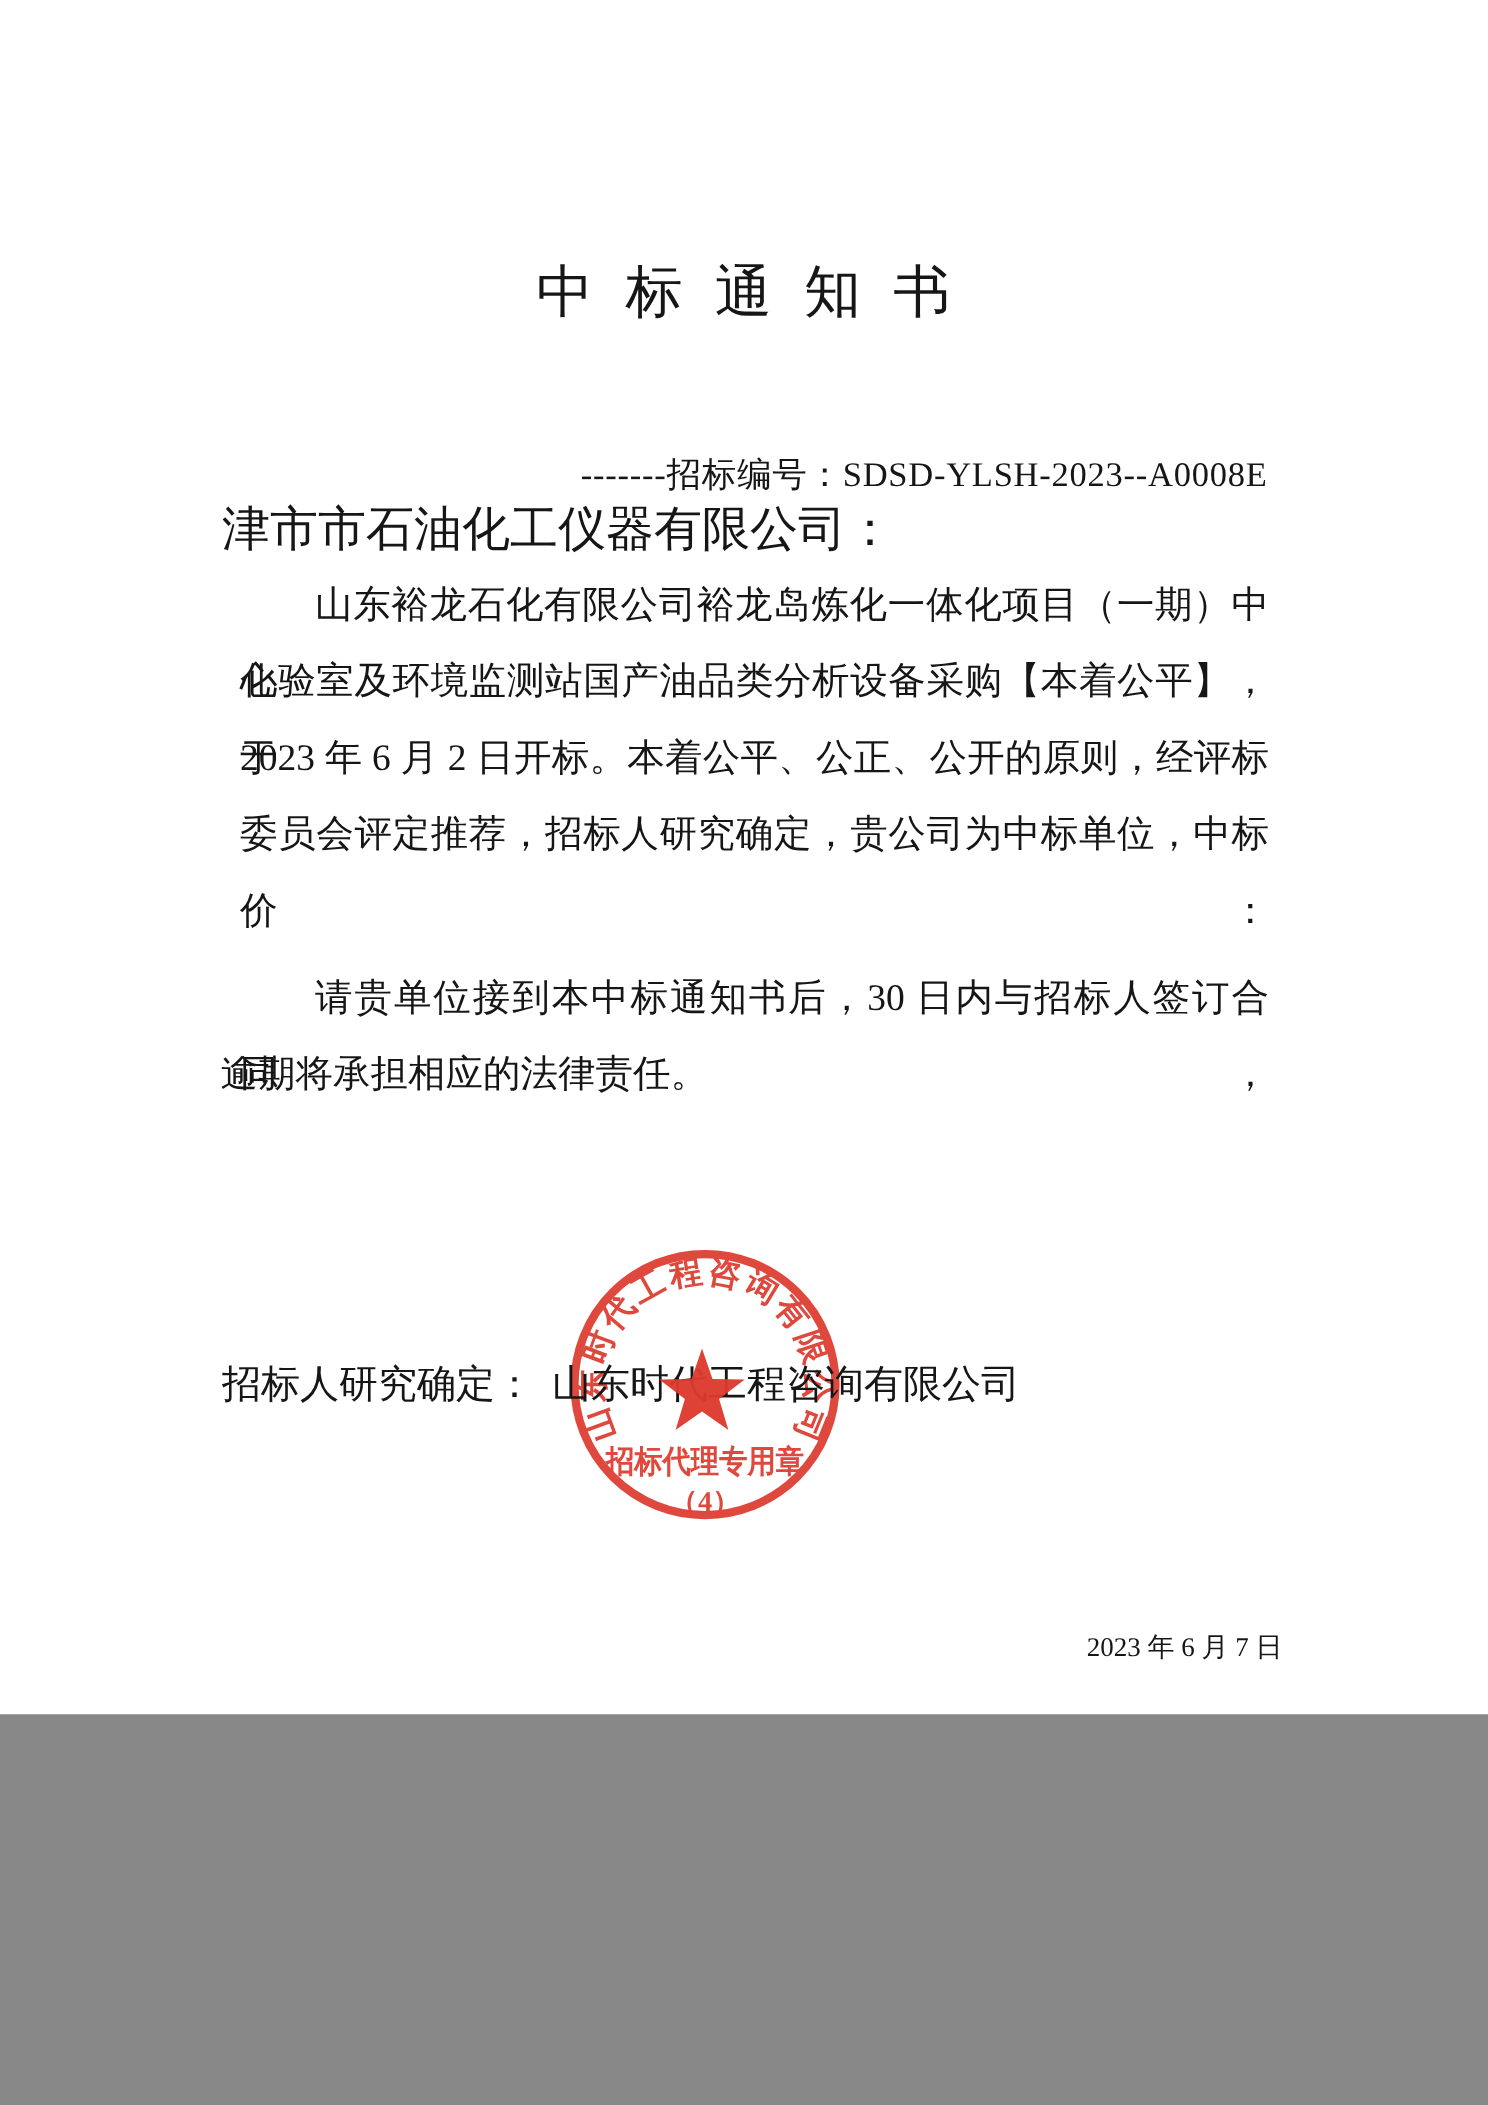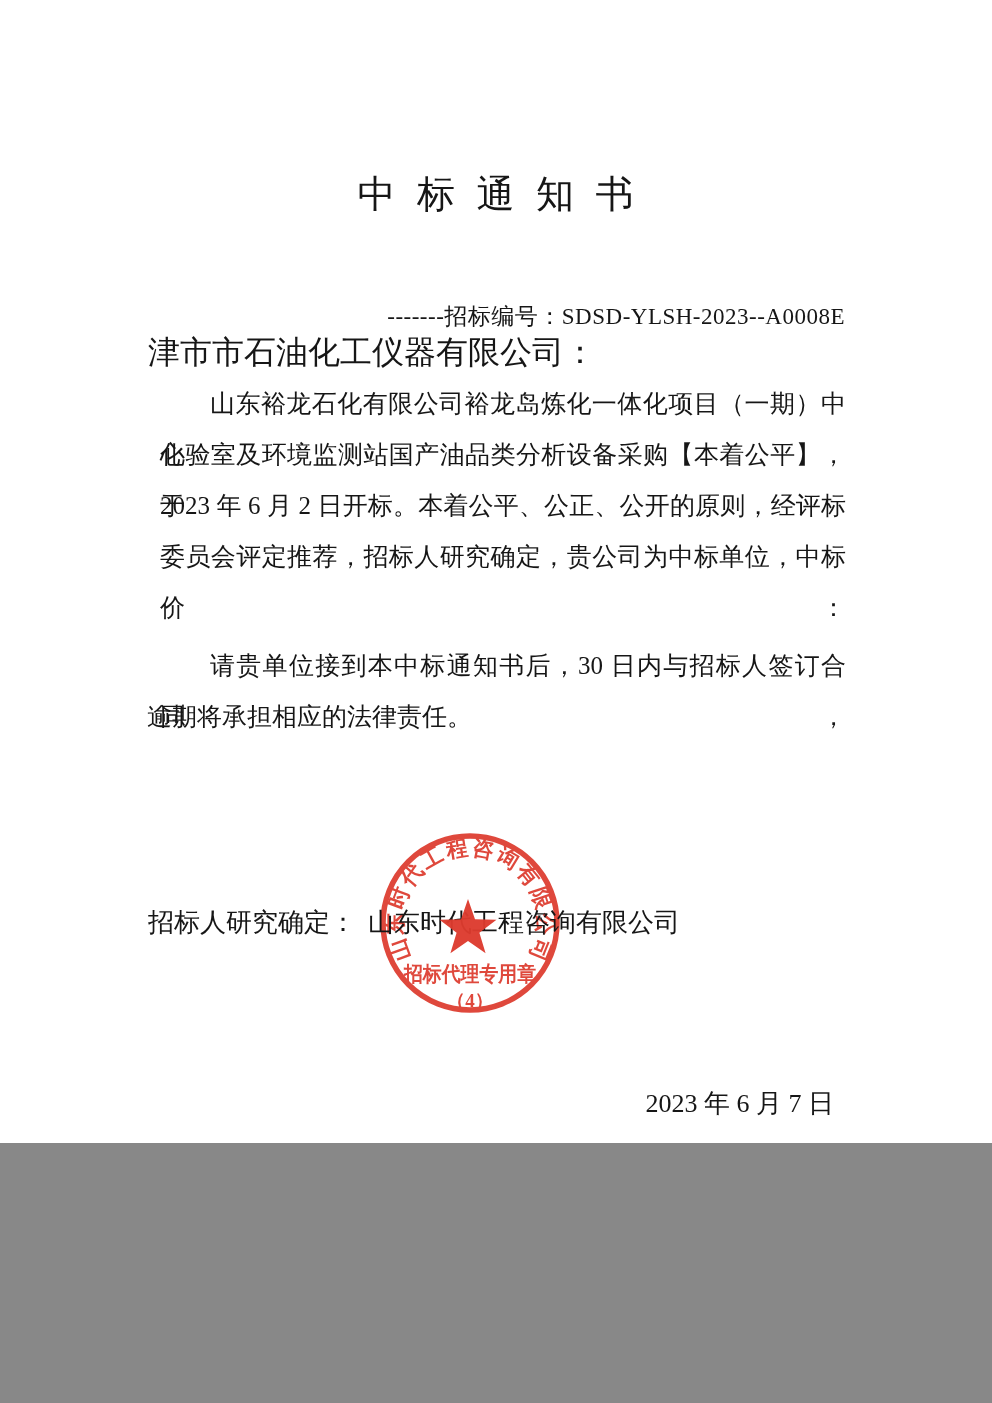--- a/index.html
+++ b/index.html
@@ -58,22 +58,22 @@
   .agency-name{margin-left:12px;}
   .seal-base{
     position:absolute;left:378px;top:831px;width:184px;height:184px;
     z-index:1;opacity:0.93;
   }
   .seal-star{
     position:absolute;left:378px;top:831px;width:184px;height:184px;
     z-index:3;opacity:0.96;
   }
   .date-line{
-    position:absolute;top:1086px;right:158px;
-    font-size:26px;
+    position:absolute;top:1086px;right:137px;
+    font-size:18px;
     white-space:pre;
   }
 </style>
 </head>
 <body>
 
 <div class="page">
 
   <h1 class="title">中 标 通 知 书</h1>
 

